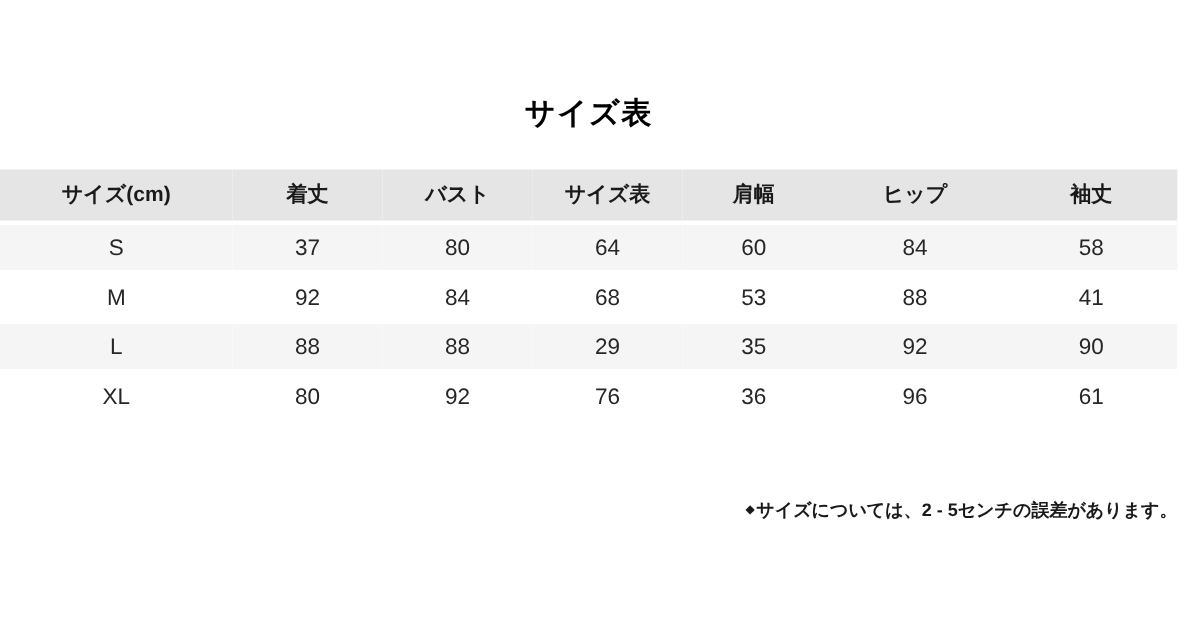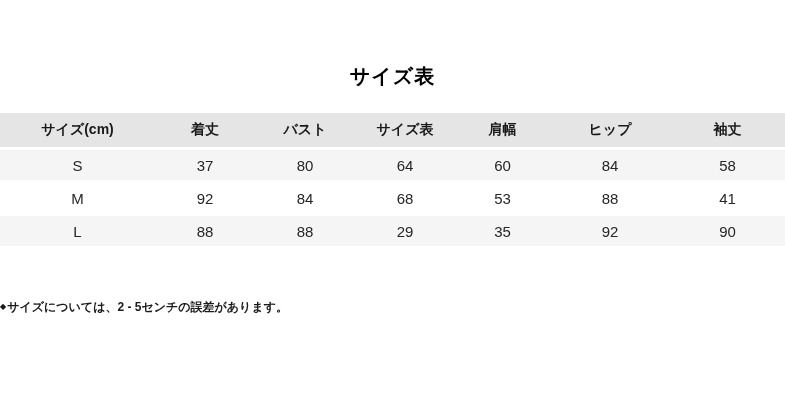--- a/index.html
+++ b/index.html
@@ -60,21 +60,21 @@
     color: #262626;
   }
   .size-table tbody tr.stripe {
     background-color: #f5f5f5;
   }
   .size-table td.size-cell {
     font-size: 15px;
   }
   .footnote {
     margin-top: 50px;
-    text-align: left;
+    text-align: right;
     font-size: 12px;
     line-height: 15px;
     font-weight: 700;
     color: #1a1a1a;
   }
   .footnote .bullet {
     font-size: 8px;
     vertical-align: 2px;
     margin-right: 1px;
   }
@@ -126,18 +126,27 @@
     </tr>
     <tr class="stripe" style="background-color: rgb(245, 245, 245);">
       <td class="size-cell">L</td>
       <td>88</td>
       <td>88</td>
       <td>29</td>
       <td>35</td>
       <td>92</td>
       <td>90</td>
     </tr>
+    <tr>
+      <td class="size-cell">XL</td>
+      <td>80</td>
+      <td>92</td>
+      <td>76</td>
+      <td>36</td>
+      <td>96</td>
+      <td>61</td>
+    </tr>
   </tbody>
 </table>
 
 <div class="footnote">
   <span class="bullet">◆</span><span>サイズについては、2 - 5センチの誤差があります。</span>
 </div>
 
 </body></html>

